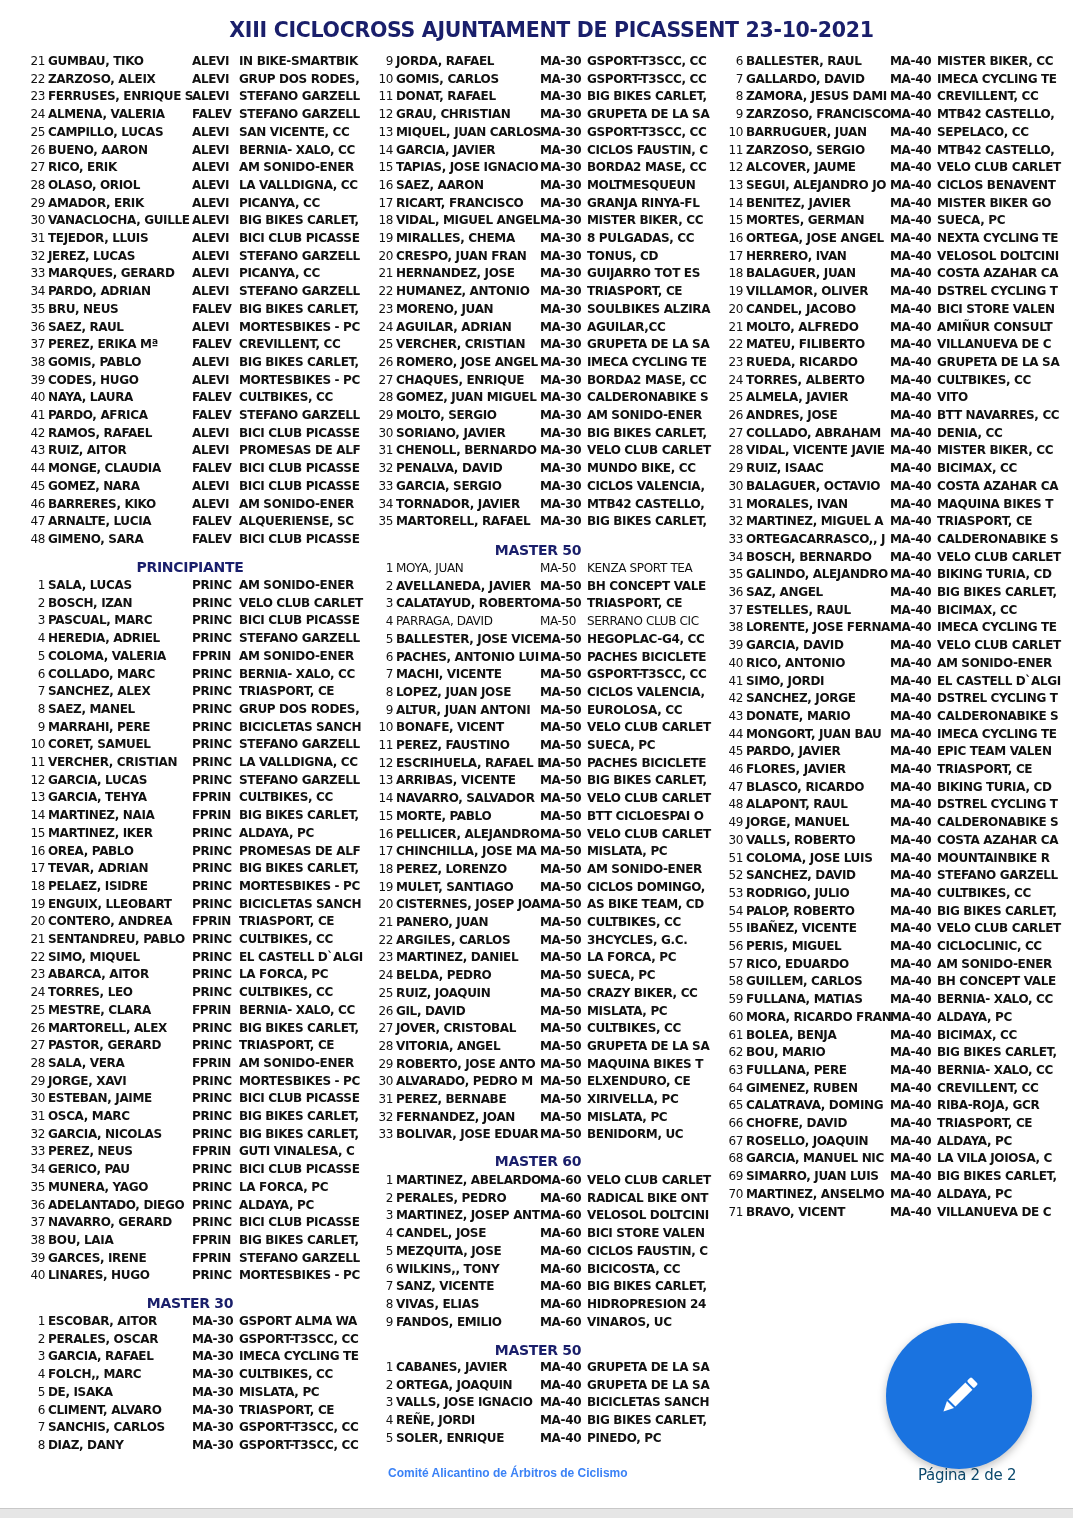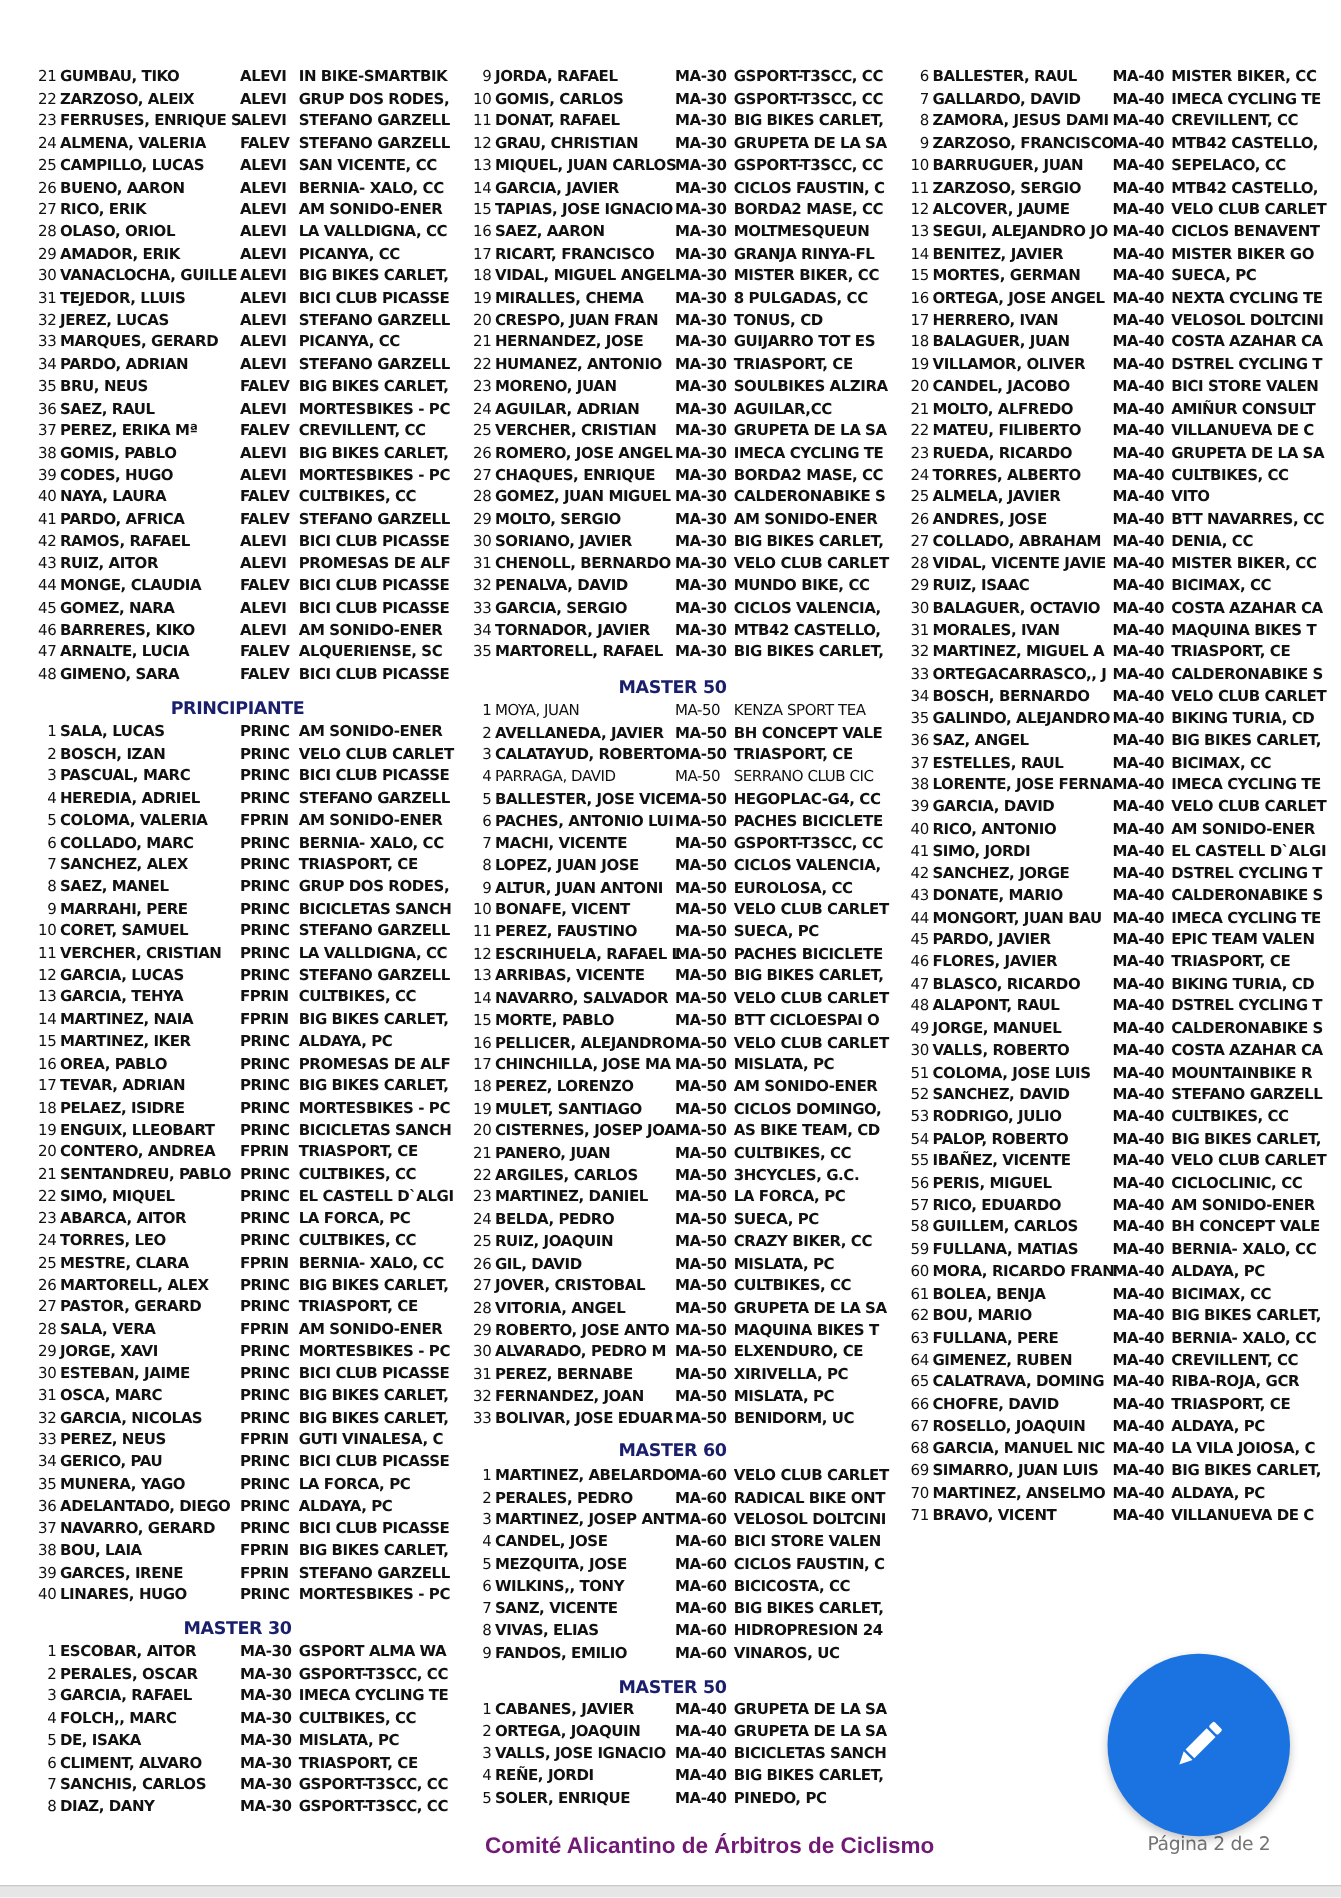--- a/index.html
+++ b/index.html
@@ -24,36 +24,37 @@
   .row .name { position: absolute; left: 33px; font-weight: bold; }
   .row .cat { position: absolute; left: 177px; font-weight: bold; }
   .row .team { position: absolute; left: 224px; font-weight: bold; }
   .row.plain .name, .row.plain .cat, .row.plain .team { font-weight: normal; }
   .section-title {
     position: absolute; width: 350px; text-align: center;
     font-family: "DejaVu Sans", sans-serif; font-weight: bold; font-size: 14px; color: #1a1f6b; letter-spacing: -0.3px;
   }
   .footer-left {
     position: absolute; left: 388px; top: 1466px;
-    font-family: "Liberation Sans", sans-serif; font-weight: bold; font-size: 18px; color: #701a75;
+    font-family: "Liberation Sans", sans-serif; font-weight: bold; font-size: 12px; color: #3b82f6;
   }
   .footer-right {
     position: absolute; left: 918px; top: 1466px;
-    font-family: "DejaVu Sans", sans-serif; font-size: 15px; color: #737373; letter-spacing: -0.3px;
+    font-family: "DejaVu Sans", sans-serif; font-size: 15px; color: #0c4a6e; letter-spacing: -0.3px;
   }
   .fab {
     position: absolute; left: 886px; top: 1323px; width: 146px; height: 146px; border-radius: 50%;
     background: #1a73e0; box-shadow: 0 3px 8px rgba(0,0,0,0.25);
     display: flex; align-items: center; justify-content: center; cursor: pointer;
   }
 </style>
 </head>
 <body>
 
 <div class="page">
+  <div class="title">XIII CICLOCROSS AJUNTAMENT DE PICASSENT 23-10-2021</div>
 
   <div class="col" id="col0" style="left:15px;">
       <div class="row" style="top: 52px;">
         <span class="num">21</span>
         <span class="name">GUMBAU, TIKO</span>
         <span class="cat">ALEVI</span>
         <span class="team">IN BIKE-SMARTBIK</span>
       </div>
       <div class="row" style="top: 69.7px;">
         <span class="num">22</span>

